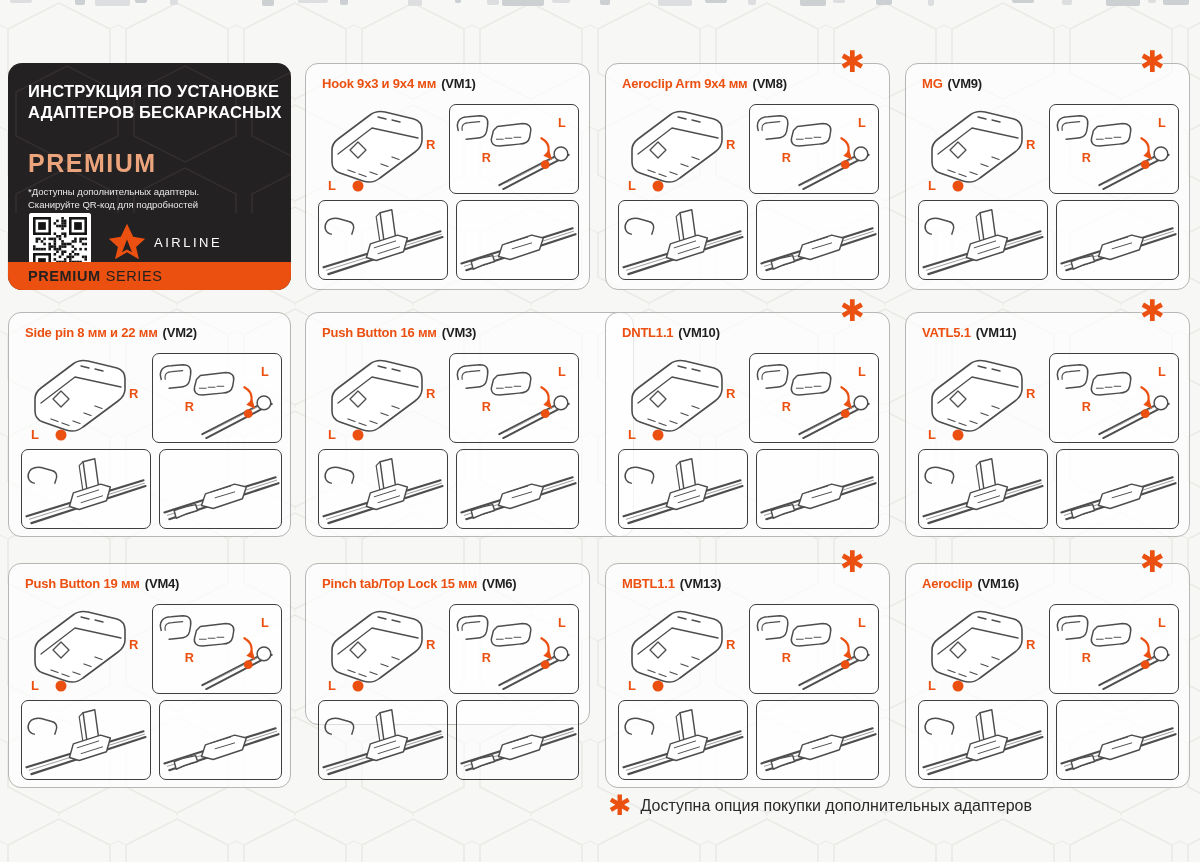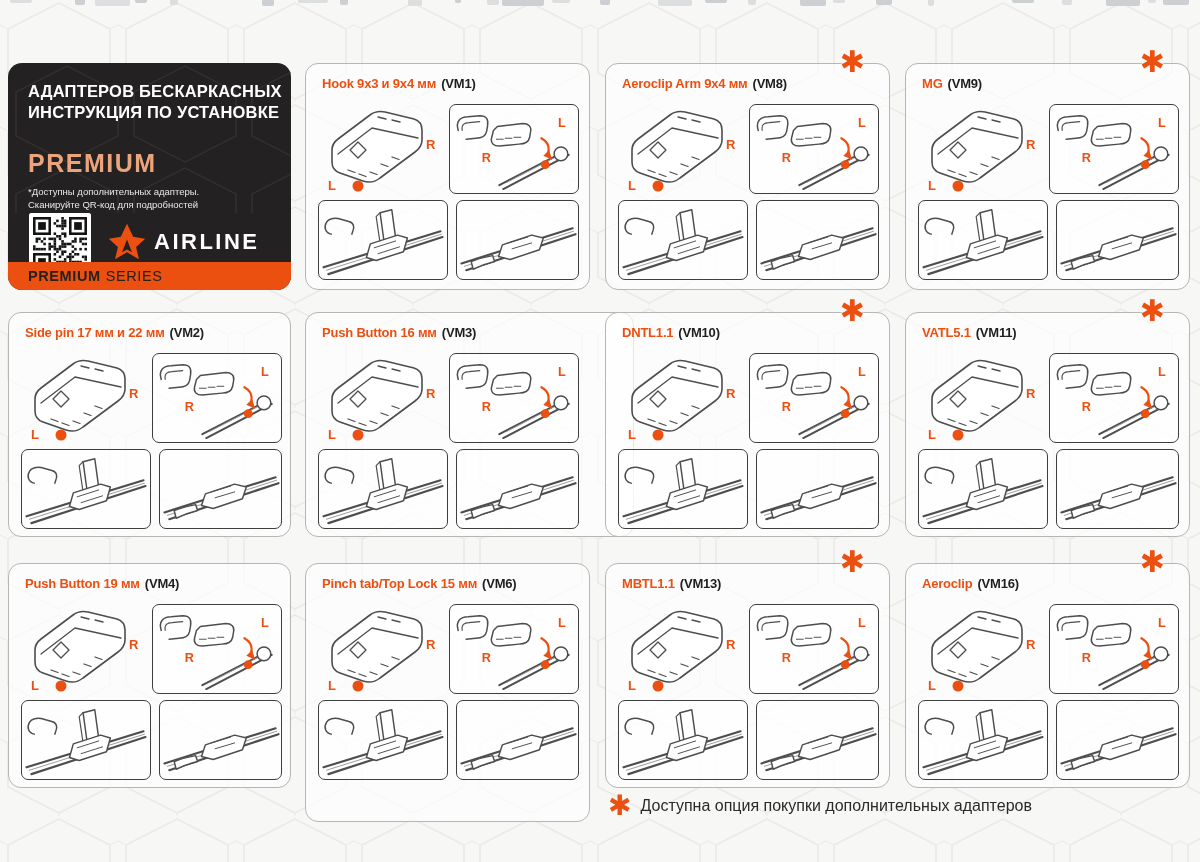--- a/index.html
+++ b/index.html
@@ -15,21 +15,21 @@
 
   
   .info-card{position:absolute;left:8px;top:63px;width:283px;height:227px;background:var(--info-bg);
     border-radius:14px;overflow:hidden;color:#fff}
   .info-pattern{position:absolute;inset:0;pointer-events:none}
   .info-title{position:absolute;left:20px;top:18px;font-size:16.5px;font-weight:700;line-height:21px;letter-spacing:.2px}
   .premium-word{position:absolute;left:20px;top:86px;font-size:25px;font-weight:700;letter-spacing:1.5px;color:var(--tan)}
   .info-note{position:absolute;left:20px;top:122px;font-size:9.5px;line-height:13px;color:#e9e9e9;font-weight:400}
   .qr-wrap{position:absolute;left:21px;top:150px;width:62px;height:62px;background:#fff;border-radius:3px}
   .brand-row{position:absolute;left:100px;top:160px;width:175px;display:flex;align-items:center;gap:8px}
-  .brand-text{font-size:22px;font-weight:700;letter-spacing:2.5px;color:#fff}
+  .brand-text{font-size:13px;font-weight:400;letter-spacing:2.5px;color:#fff}
   .info-footer{position:absolute;left:0;bottom:0;width:100%;height:28px;background:var(--accent);
     display:flex;align-items:center;padding-left:20px;color:#27211e;font-size:14.5px;letter-spacing:.6px}
   .info-footer b{font-weight:800}
   .info-footer span{font-weight:400;margin-left:5px}
 
   
   .card{position:absolute;background:rgba(255,255,255,.66);border:1.5px solid var(--card-border);border-radius:13px}
   .card-title{position:absolute;left:16px;top:12px;font-size:13px;font-weight:700;letter-spacing:-.2px;white-space:nowrap}
   .t-orange{color:var(--accent)}
   .t-code{color:var(--ink);margin-left:5px}
@@ -92,22 +92,22 @@
       <div class="frag" style="left: 1106px; width: 34px; height: 6px; background: rgb(204, 208, 211);"></div>
       <div class="frag" style="left: 1148px; width: 8px; height: 3px; background: rgb(220, 222, 224);"></div>
       <div class="frag" style="left: 1163px; width: 26px; height: 4.5px; background: rgb(204, 208, 211);"></div>
     </div>
 
   <section class="info-card">
     <svg class="info-pattern" xmlns="http://www.w3.org/2000/svg">
       <rect x="0" y="0" width="283" height="227" fill="url(#hexdark)"></rect>
     </svg>
     <div class="info-title">
+      <div>ИНСТРУКЦИЯ ПО УСТАНОВКЕ</div>
       <div>АДАПТЕРОВ БЕСКАРКАСНЫХ</div>
-      <div>ИНСТРУКЦИЯ ПО УСТАНОВКЕ</div>
     </div>
     <div class="premium-word">PREMIUM</div>
     <div class="info-note">
       <div>*Доступны дополнительных адаптеры.</div>
       <div>Сканируйте QR-код для подробностей</div>
     </div>
     <div class="qr-wrap">
       <svg id="qr-svg" width="62" height="62" viewBox="0 0 62 62" xmlns="http://www.w3.org/2000/svg">
           <rect width="62" height="62" rx="3" fill="#ffffff"></rect>
           <rect x="32.29" y="4.00" width="2.57" height="2.57" fill="#141414"></rect>
@@ -452,21 +452,21 @@
           <path d="M46 45 L76 35 L88 38 L84 50 L54 60 L42 57 Z"></path>
           <path d="M52 43 l20 -6 M56 49 l20 -6" fill="none" stroke-width="1"></path>
           <path d="M14 62 C22 59 30 57 36 56 L38 62 C30 64 22 67 16 70 Z"></path>
         </g>
       </svg>
     </div>
   </article>
     <article class="card" style="left: 8px; top: 312px; width: 283px; height: 225px;">
 
     <h2 class="card-title">
-      <span class="t-orange">Side pin 17 мм и 22 мм</span><span class="t-code">(VM2)</span>
+      <span class="t-orange">Side pin 8 мм и 22 мм</span><span class="t-code">(VM2)</span>
     </h2>
 
     <div class="panel" style="left:8px;top:36px;width:132px;height:94px">
       <svg viewBox="0 0 132 94" xmlns="http://www.w3.org/2000/svg">
         <g fill="#ffffff" stroke="#4d4d4d" stroke-width="1.6" stroke-linejoin="round" stroke-linecap="round">
           <path d="M18 50 C18 46 20 42 24 39 L56 15 C60 12 66 11 71 12 L100 19 C106 21 108 25 108 30 L108 40 C108 45 105 49 101 52 L66 78 C61 82 55 83 49 81 L26 73 C20 71 18 67 18 62 Z"></path>
           <path d="M24 54 L58 28 L104 38" fill="none" stroke-width="1.3"></path>
           <path d="M36 50 l8 -8 l8 8 l-8 8 Z" fill="none" stroke-width="1.3"></path>
           <path d="M64 17 l8 2 M78 20 l8 2" fill="none" stroke-width="1.3"></path>
           <path d="M34 70 l7 2.5 M45 74 l7 2.5 M56 72 l7 2.5 M67 64 l7 2.5 M78 57 l7 2.5" fill="none" stroke-width="1.3"></path>
@@ -794,21 +794,21 @@
           <path d="M4 64 L118 28" fill="none" stroke-width="2.2"></path>
           <path d="M9 71 L121 34" fill="none" stroke-width="2.2"></path>
           <path d="M7 67 L119 31" fill="none" stroke-width="1" stroke="#9a9a9a"></path>
           <path d="M46 45 L76 35 L88 38 L84 50 L54 60 L42 57 Z"></path>
           <path d="M52 43 l20 -6 M56 49 l20 -6" fill="none" stroke-width="1"></path>
           <path d="M14 62 C22 59 30 57 36 56 L38 62 C30 64 22 67 16 70 Z"></path>
         </g>
       </svg>
     </div>
   </article>
-    <article class="card" style="left: 305px; top: 563px; width: 285px; height: 259px;">
+    <article class="card" style="left: 305px; top: 563px; width: 285px; height: 162px;">
 
     <h2 class="card-title">
       <span class="t-orange">Pinch tab/Top Lock 15 мм</span><span class="t-code">(VM6)</span>
     </h2>
 
     <div class="panel" style="left:8px;top:36px;width:132px;height:94px">
       <svg viewBox="0 0 132 94" xmlns="http://www.w3.org/2000/svg">
         <g fill="#ffffff" stroke="#4d4d4d" stroke-width="1.6" stroke-linejoin="round" stroke-linecap="round">
           <path d="M18 50 C18 46 20 42 24 39 L56 15 C60 12 66 11 71 12 L100 19 C106 21 108 25 108 30 L108 40 C108 45 105 49 101 52 L66 78 C61 82 55 83 49 81 L26 73 C20 71 18 67 18 62 Z"></path>
           <path d="M24 54 L58 28 L104 38" fill="none" stroke-width="1.3"></path>

